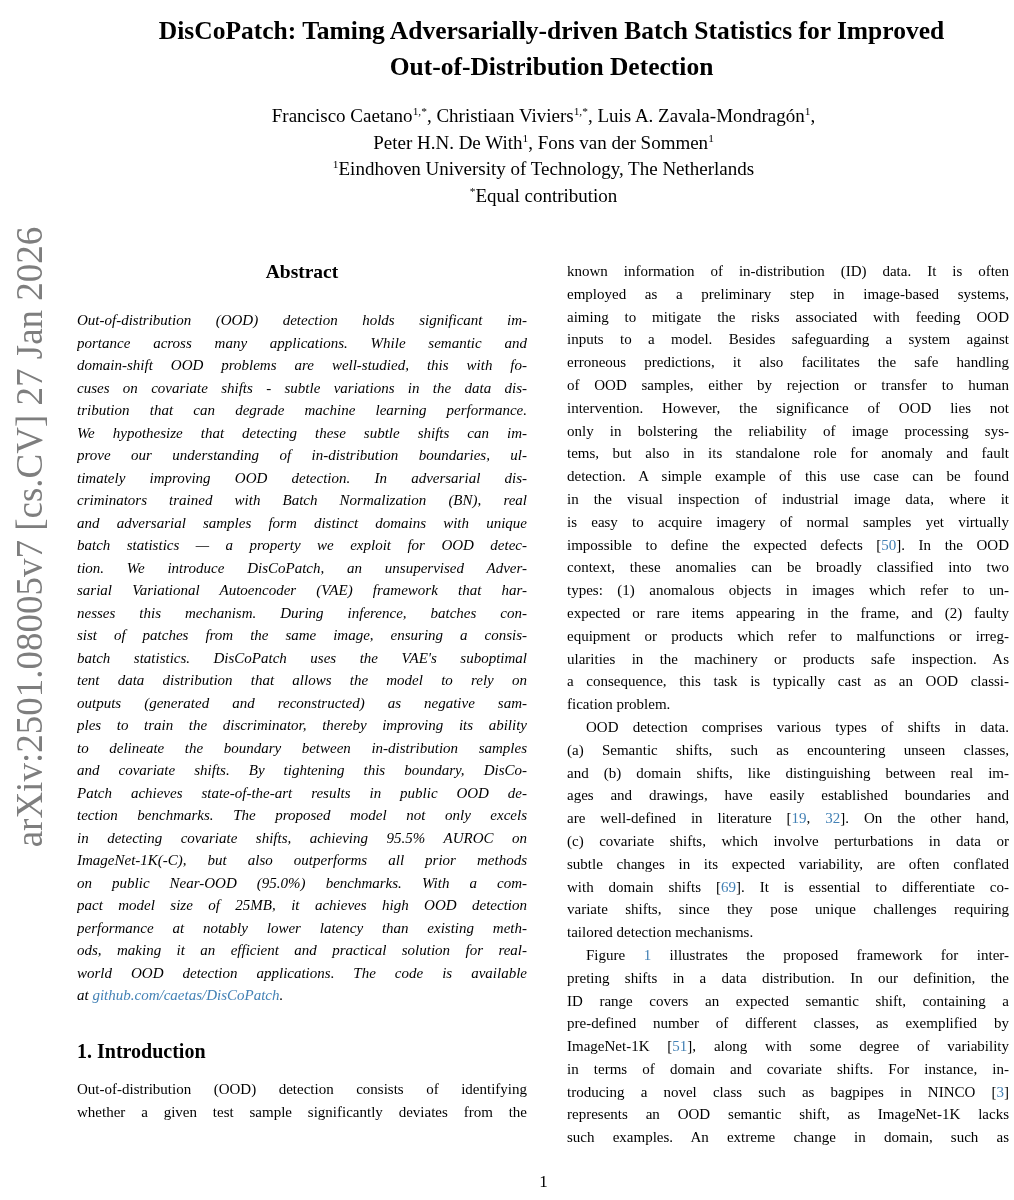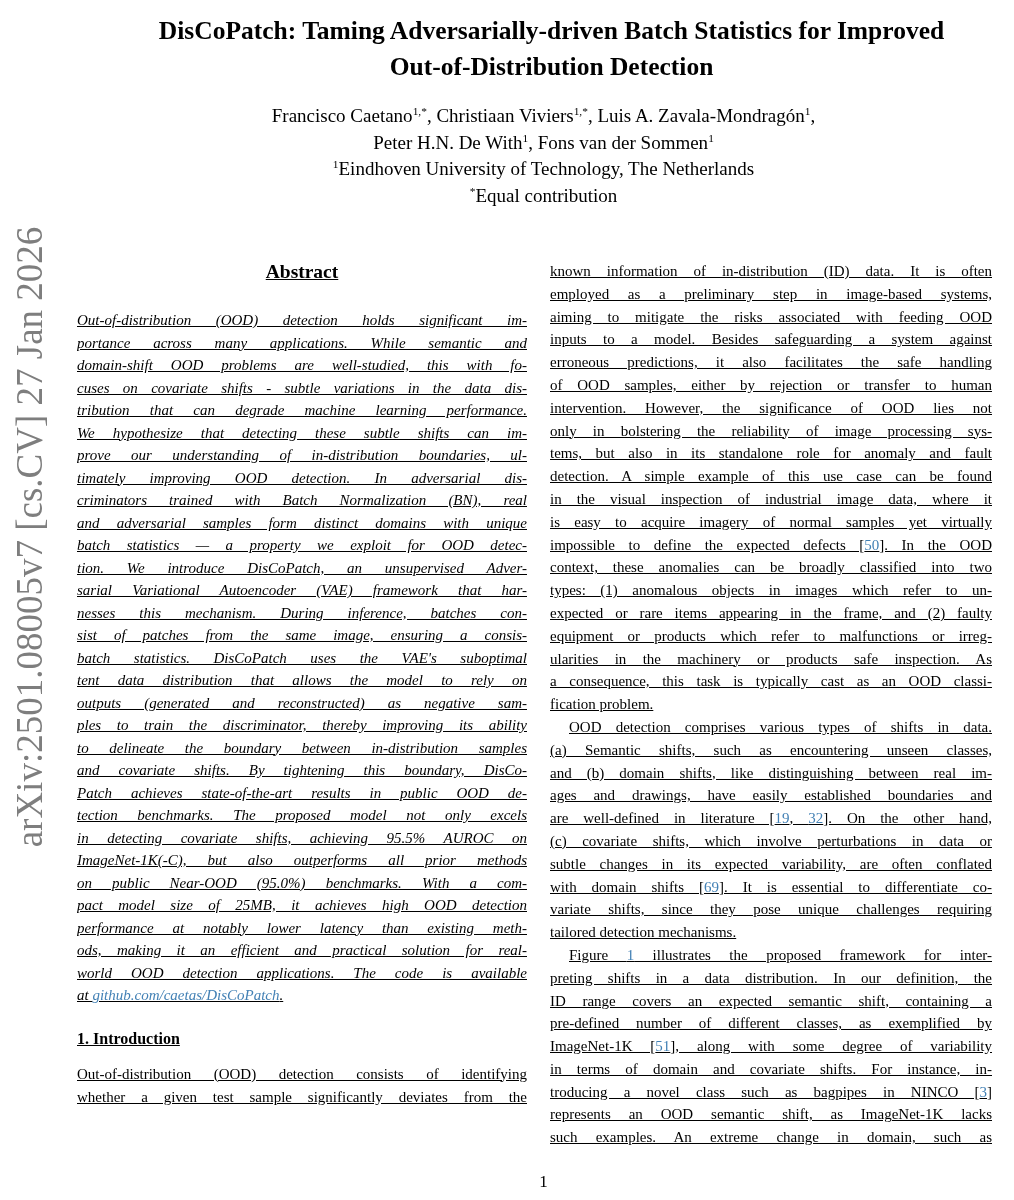--- a/index.html
+++ b/index.html
@@ -19,32 +19,32 @@
     text-align:center; font-weight:bold; font-size:25.5px; line-height:36px;
     margin:8px;
   }
   .authors {
     position:absolute; top:103px; left:77px; width:933px;
     text-align:center; font-size:19px; line-height:26.5px;
   }
   sup { font-size:60%; line-height:0; }
   .columns {
     position:absolute; top:258px; left:77px; width:933px;
-    display:flex; gap:23px;text-decoration:underline;
+    display:flex; gap:40px;
   }
   .col { overflow:hidden; }
   .col.left  { width:450px; }
   .col.right { width:442px; padding-top:2px; }
   .abs-heading {
     margin:3px 0 26px 0; text-align:center;
     font-size:19.5px; font-weight:bold;
   }
   .sec-heading {
-    margin:23px 0 15px 0; text-align:left;
-    font-size:16px; font-weight:bold;
+    margin:33px 0 15px 0; text-align:left;
+    font-size:20px; font-weight:bold;
   }
   .textblock { font-size:15px; }
   .abstract .line { line-height:22.5px; font-style:italic; }
   .bodytext .line { line-height:22.8px; }
   .left .bodytext .line { line-height:23.2px; }
   .line {
     text-align:justify; text-align-last:justify;
     white-space:normal; overflow:hidden;
   }
   .line.last { text-align-last:left; }

